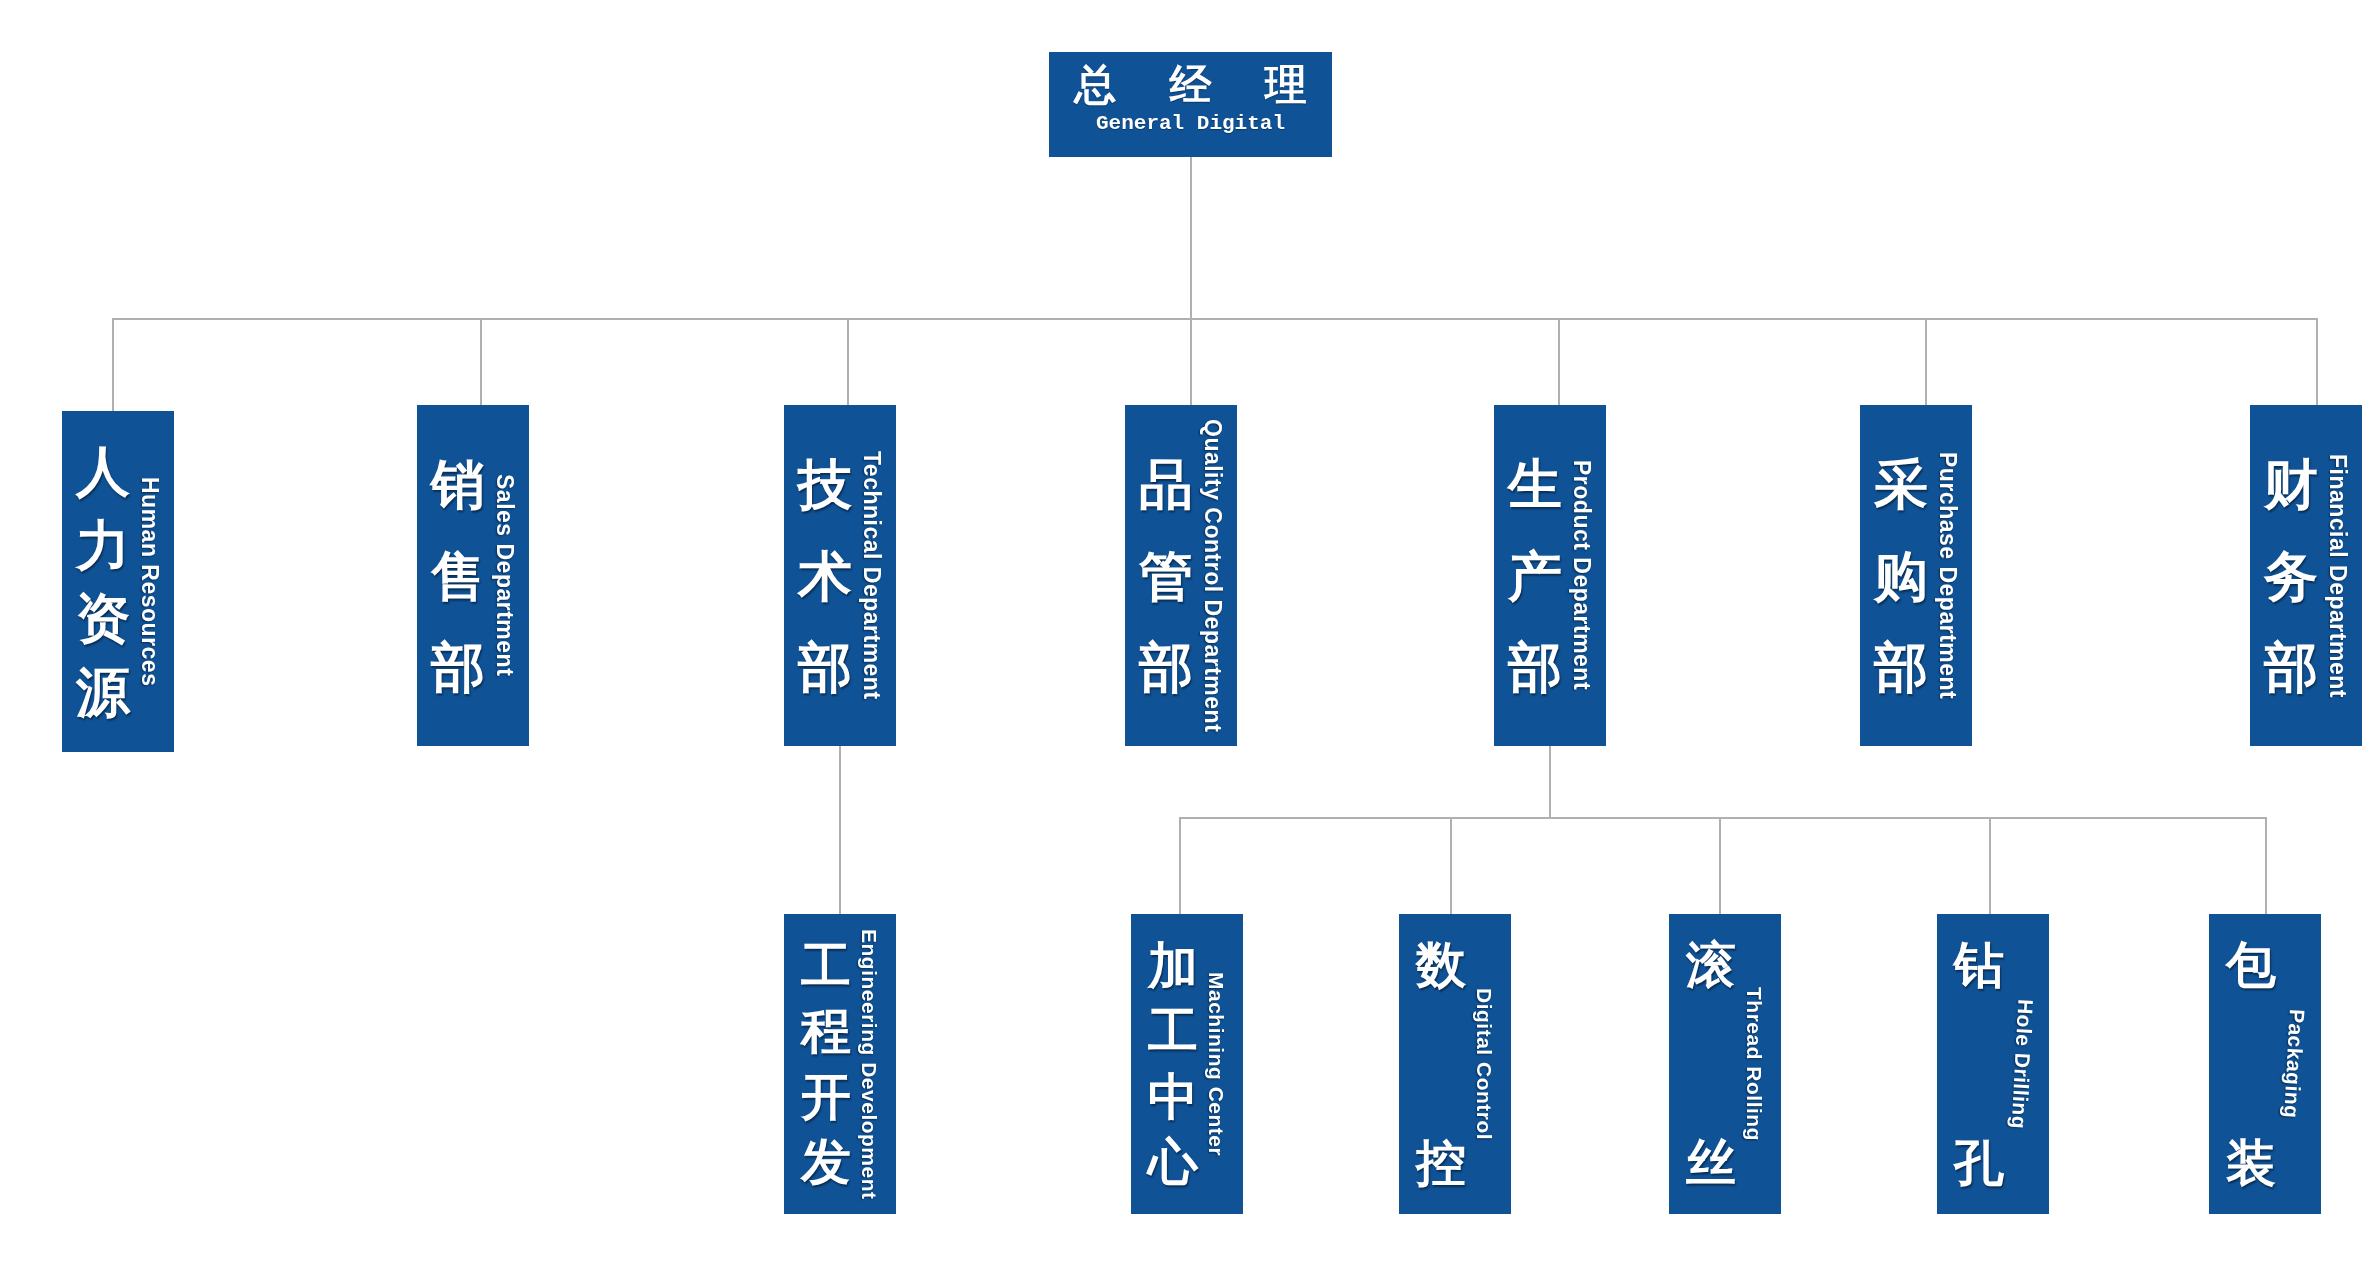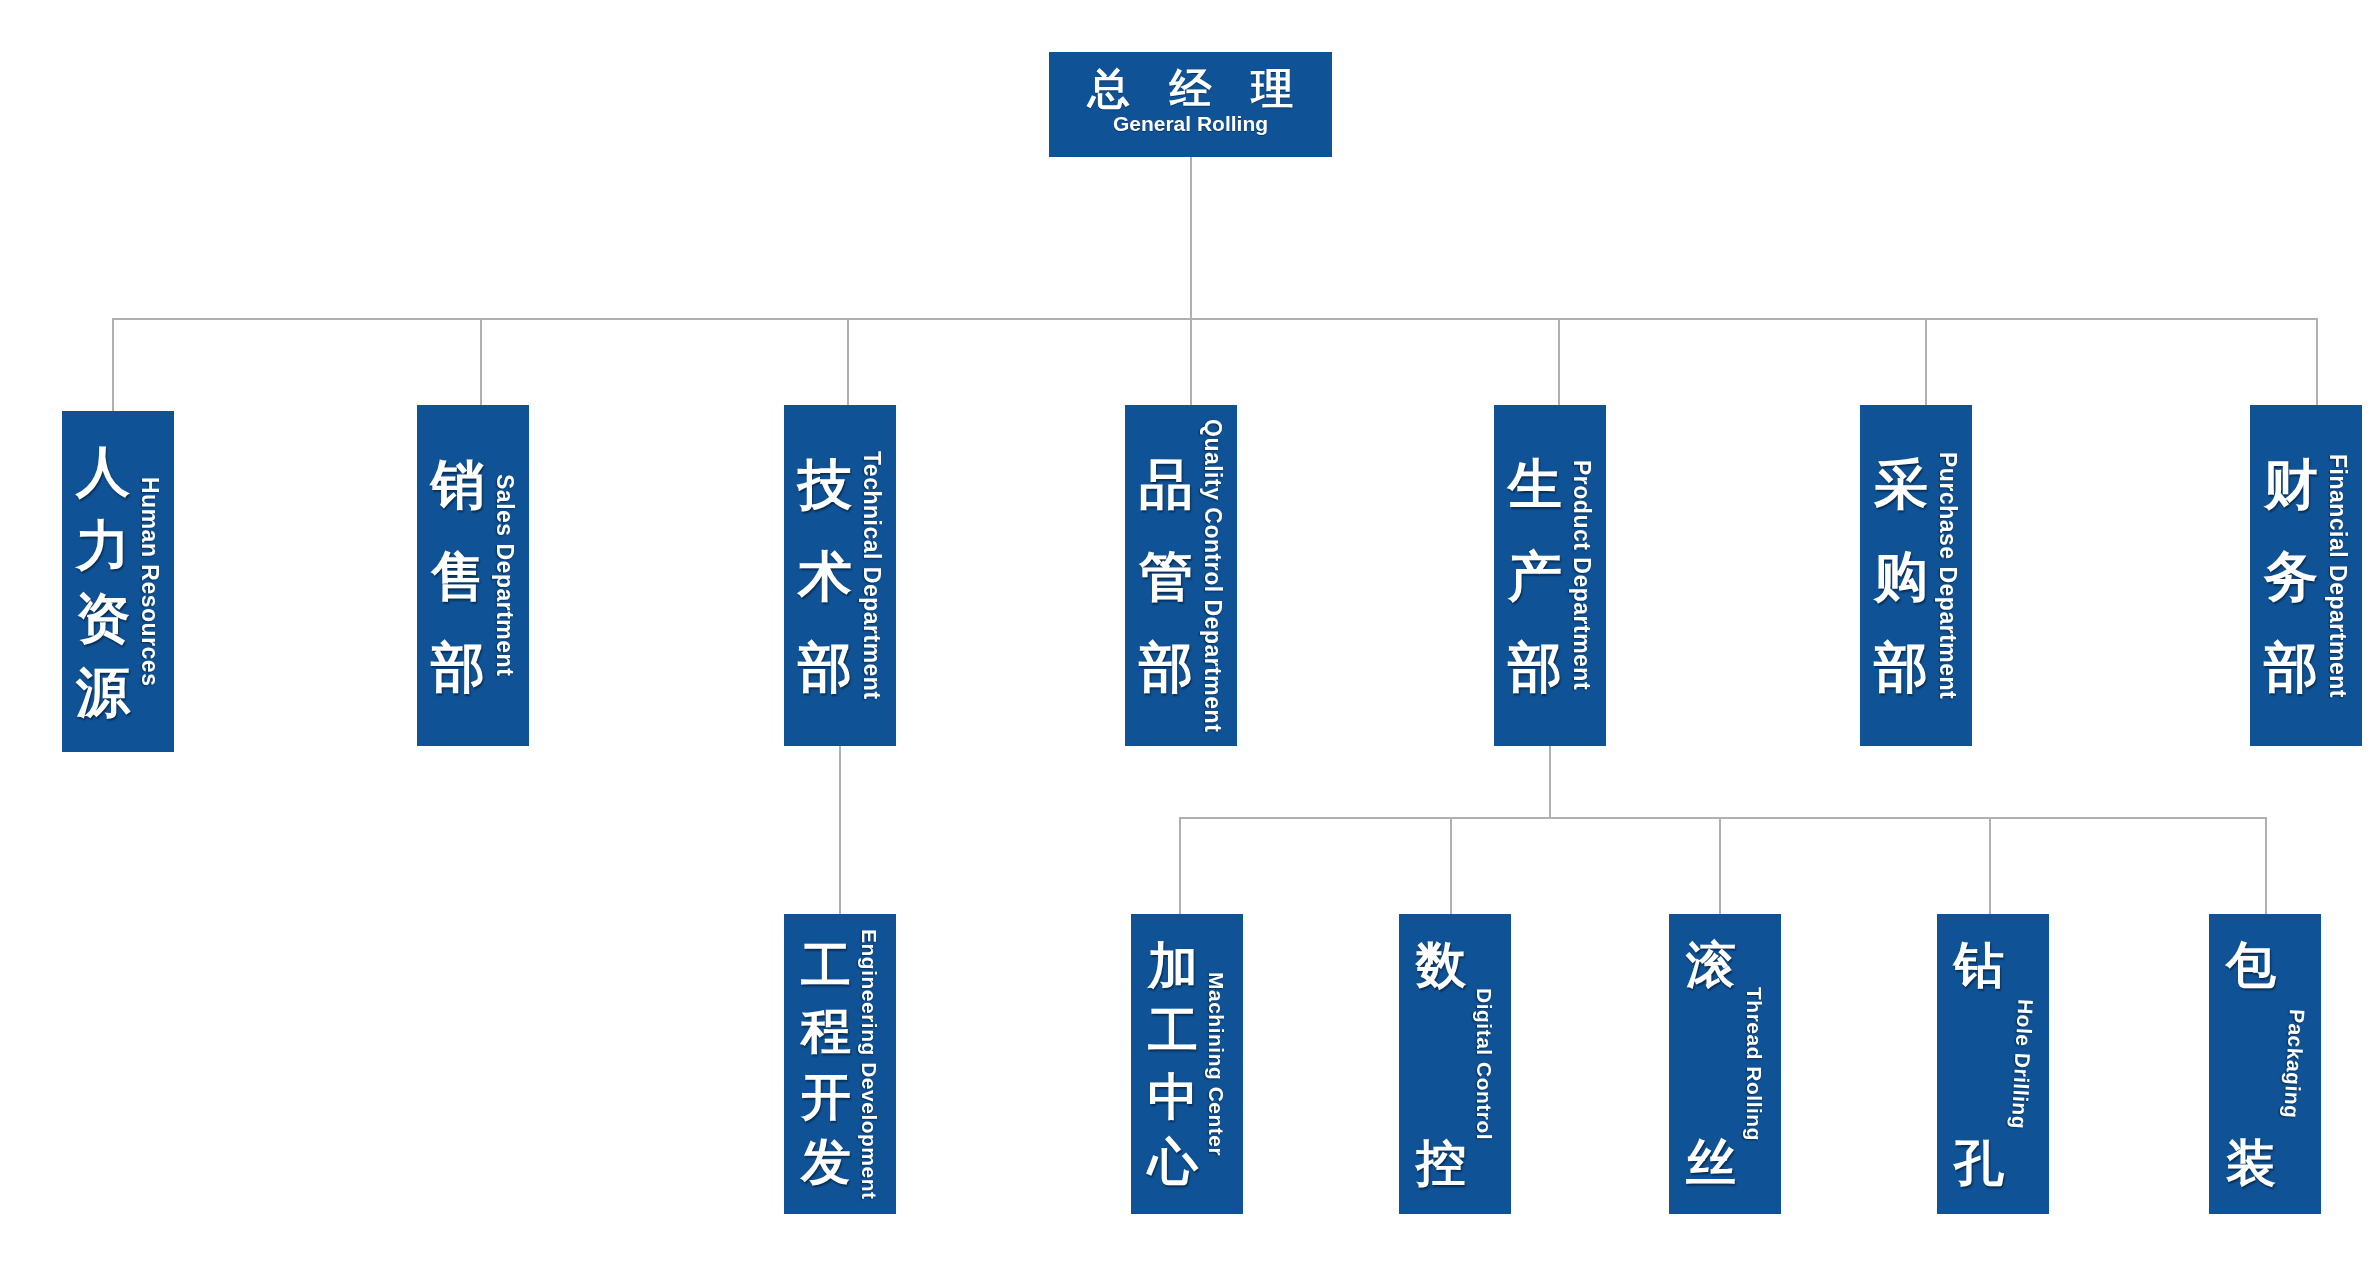--- a/index.html
+++ b/index.html
@@ -36,20 +36,21 @@
     overflow: hidden;
   }
 
   
   .node-root {
     display: flex;
     flex-direction: column;
     align-items: center;
     justify-content: center;
     padding: 0 10px 8px 10px;
+    font-family: Liberation Mono, monospace;
   }
   .root-cn {
     color: #ffffff;
     font-size: 42px;
     font-weight: 700;
     letter-spacing: 14px;
     text-indent: 14px;
     line-height: 1.08;
     white-space: nowrap;
     text-shadow: 0 1px 1px rgba(0,0,0,.35);
@@ -116,21 +117,21 @@
   
   .skew-en { transform: rotate(3deg); }
 </style>
 </head>
 <body>
 
 <div id="chart-canvas">
 
   <div class="node node-root" style="left:1049px; top:52px; width:283px; height:105px;">
     <div class="root-cn">总 经 理</div>
-    <div class="root-en">General Rolling</div>
+    <div class="root-en">General Digital</div>
   </div>
 
   <div class="line v" style="left:1190px; top:157px; height:162px;"></div>
 
   <div class="line h" style="left:112px; top:318px; width:2205px;"></div>
 
   <div class="line v" style="left:112px;  top:318px; height:94px;"></div>
   <div class="line v" style="left:480px;  top:318px; height:94px;"></div>
   <div class="line v" style="left:847px;  top:318px; height:94px;"></div>
   <div class="line v" style="left:1190px; top:318px; height:94px;"></div>

